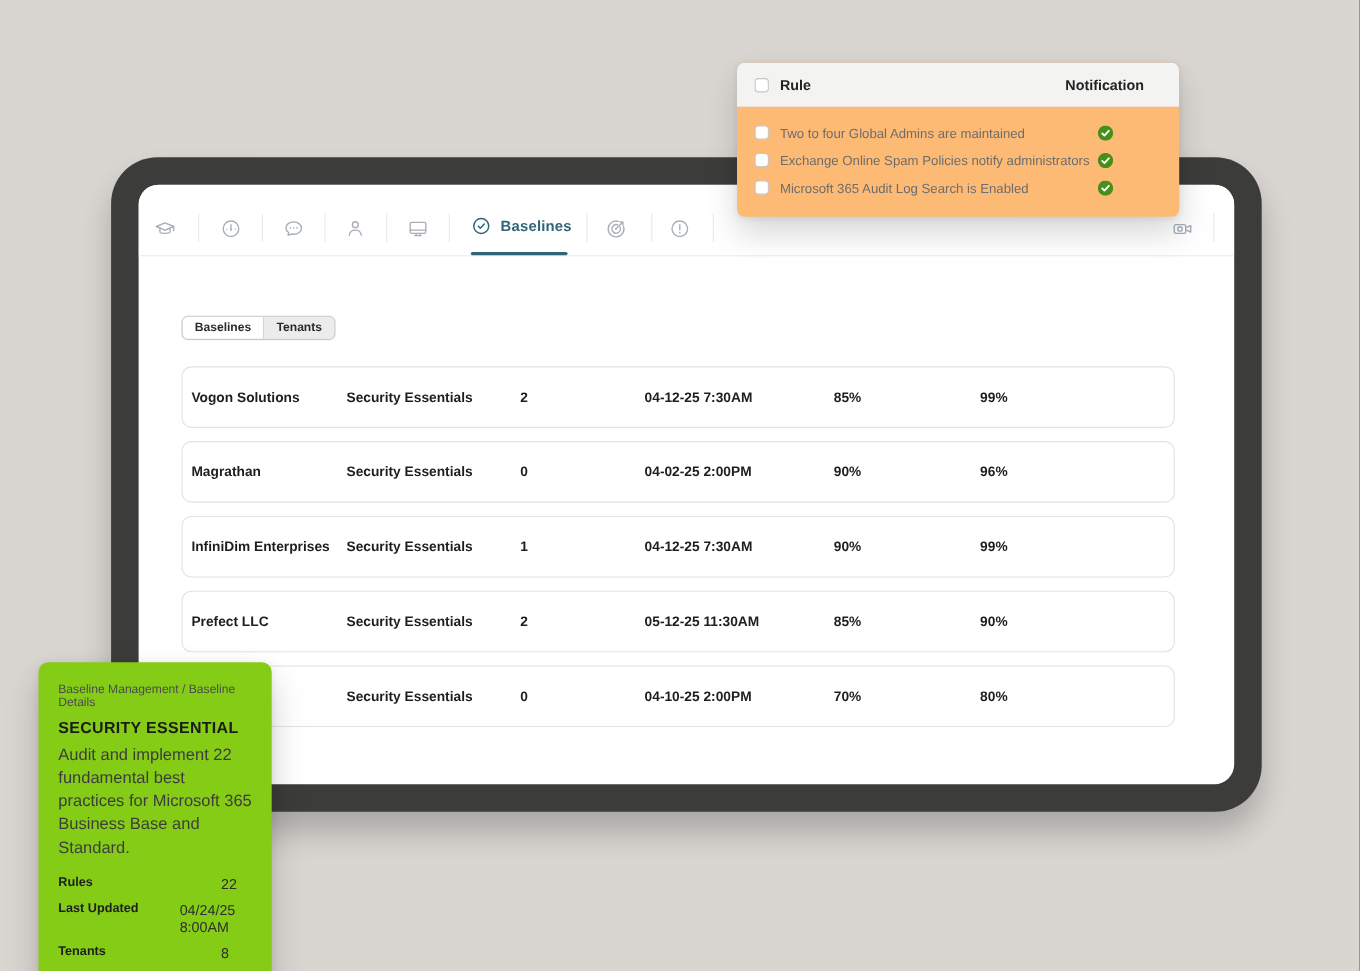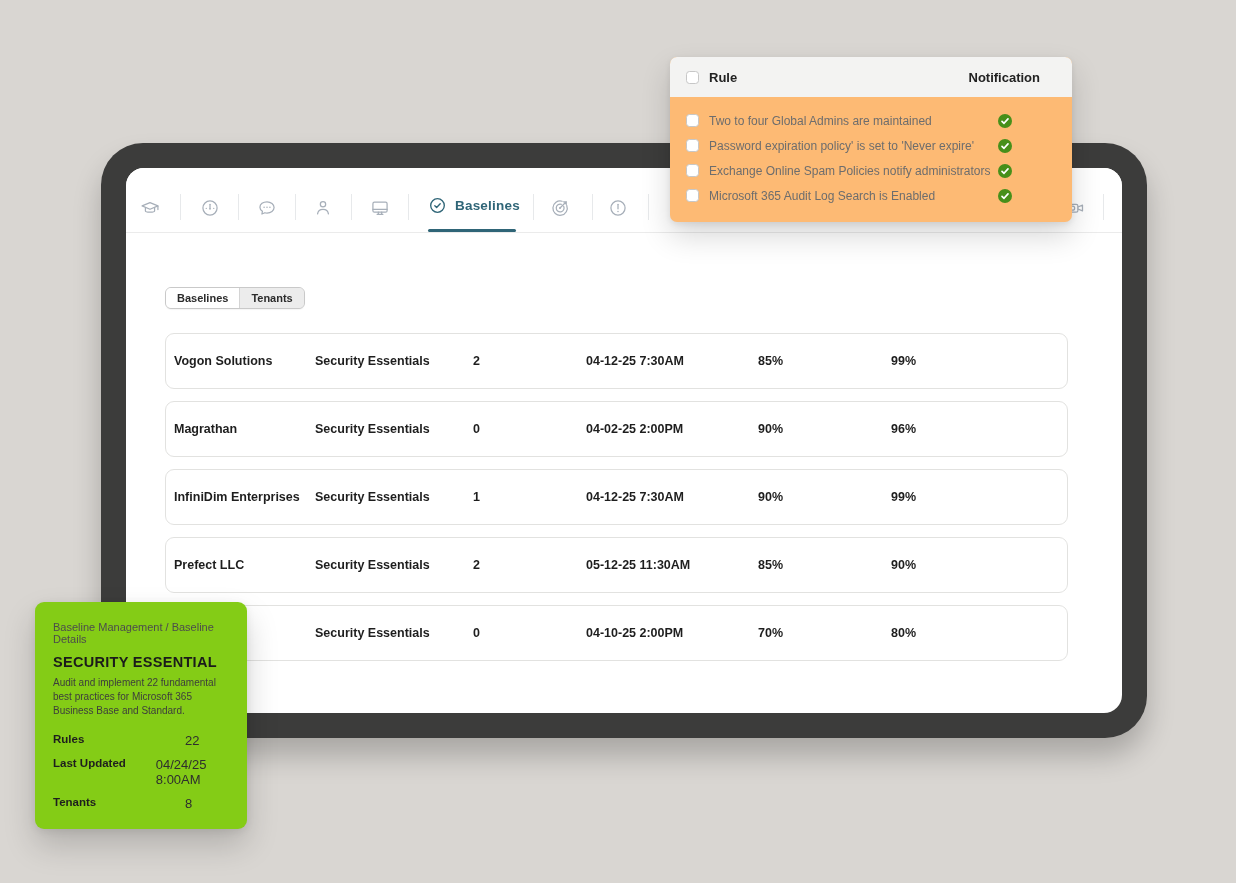--- a/index.html
+++ b/index.html
@@ -95,23 +95,23 @@
   .check-pill { width:14px; height:14px; display:inline-flex; }
 
   
   .detail-card {
     position:absolute; left:35px; top:602px; width:212px; min-height:202px;
     background:#84cc16; border-radius:9px; padding:19px 18px 18px 18px;
     box-shadow:0 16px 32px rgba(0,0,0,.18), 0 2px 8px rgba(0,0,0,.08); z-index:30;
   }
   .crumb { font-size:11px; color:#4c4c4c; }
   .detail-title { font-size:14.5px; font-weight:800; color:#1b1b1b; letter-spacing:.3px; margin-top:9px; }
-  .detail-desc { font-size:10px; color:#3d3d3d; line-height:1.4; margin-top:6px; }
+  .detail-desc { font-size:15px; color:#3d3d3d; line-height:1.4; margin-top:6px; }
   .detail-fields { margin-top:15px; }
-  .dfield { display:flex; margin-top:9px; }
+  .dfield { display:flex; margin-top:9px;gap:16px; }
   .dfield .f-label { width:112px; font-size:11.5px; font-weight:700; color:#1e1e1e; }
   .dfield .f-value { font-size:13px; color:#2e2e2e;margin-left:20px; }
 </style>
 </head>
 <body>
 
 <div class="canvas">
 
   <div class="frame">
     <div class="screen">
@@ -263,30 +263,20 @@
         <span class="r-label">Two to four Global Admins are maintained</span>
         <span class="status check-pill">
           <svg viewBox="0 0 14 14">
               <circle cx="7" cy="7" r="7" fill="#478f1a"></circle>
               <path d="M4 7.3l2 2 4-4.4" stroke="#fff" stroke-width="1.7" fill="none" stroke-linecap="round" stroke-linejoin="round"></path>
             </svg>
         </span>
       </div>
       <div class="rule-row">
         <span class="checkbox"></span>
-        <span class="r-label">Password expiration policy' is set to 'Never expire'</span>
-        <span class="status check-pill">
-          <svg viewBox="0 0 14 14">
-              <circle cx="7" cy="7" r="7" fill="#478f1a"></circle>
-              <path d="M4 7.3l2 2 4-4.4" stroke="#fff" stroke-width="1.7" fill="none" stroke-linecap="round" stroke-linejoin="round"></path>
-            </svg>
-        </span>
-      </div>
-      <div class="rule-row">
-        <span class="checkbox"></span>
         <span class="r-label">Exchange Online Spam Policies notify administrators</span>
         <span class="status check-pill">
           <svg viewBox="0 0 14 14">
               <circle cx="7" cy="7" r="7" fill="#478f1a"></circle>
               <path d="M4 7.3l2 2 4-4.4" stroke="#fff" stroke-width="1.7" fill="none" stroke-linecap="round" stroke-linejoin="round"></path>
             </svg>
         </span>
       </div>
       <div class="rule-row">
         <span class="checkbox"></span>

